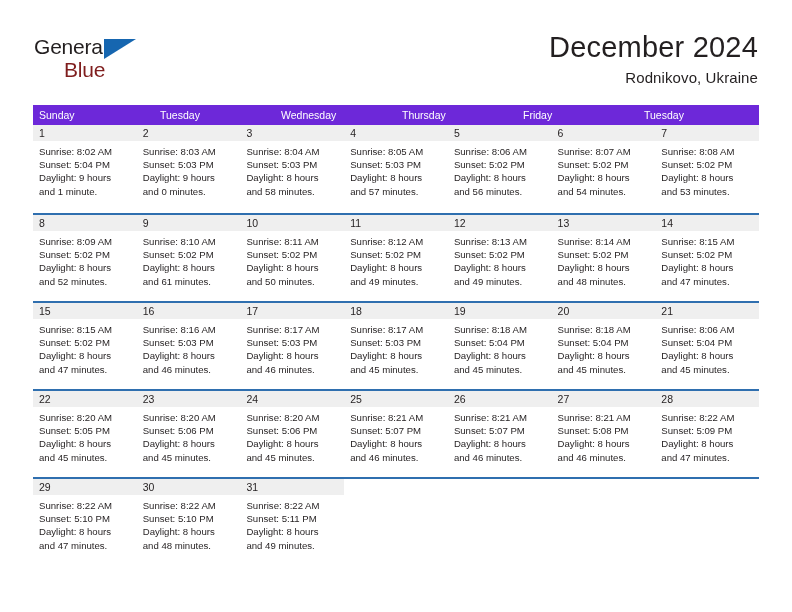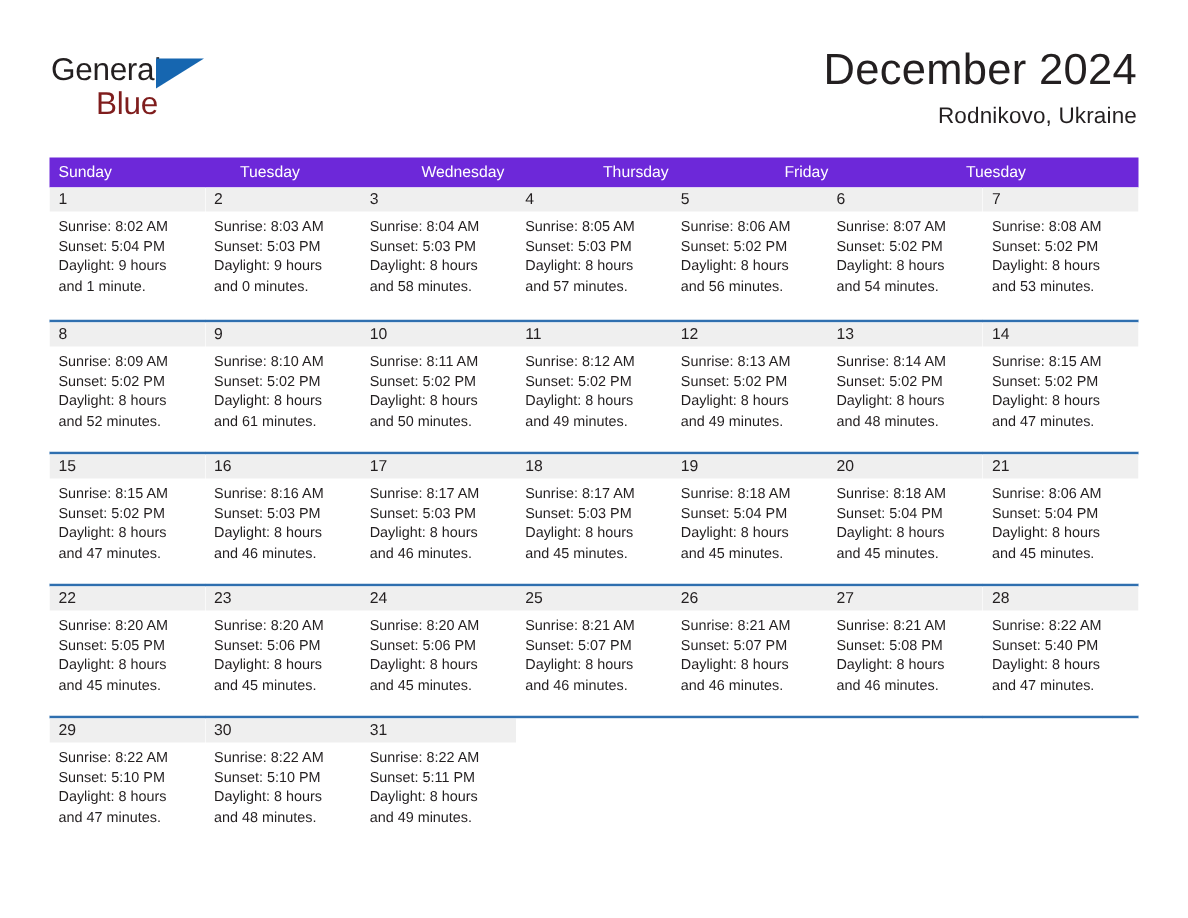--- a/index.html
+++ b/index.html
@@ -428,21 +428,21 @@
               <div>Sunrise: 8:21 AM</div>
               <div>Sunset: 5:08 PM</div>
               <div>Daylight: 8 hours</div>
               <div>and 46 minutes.</div>
             </div>
           </div>
           <div class="day-cell">
             <div class="day-number-band">28</div>
             <div class="day-info">
               <div>Sunrise: 8:22 AM</div>
-              <div>Sunset: 5:40 PM</div>
+              <div>Sunset: 5:09 PM</div>
               <div>Daylight: 8 hours</div>
               <div>and 47 minutes.</div>
             </div>
           </div>
         </div>
         <div class="week-row">
           <div class="day-cell">
             <div class="day-number-band">29</div>
             <div class="day-info">
               <div>Sunrise: 8:22 AM</div>

